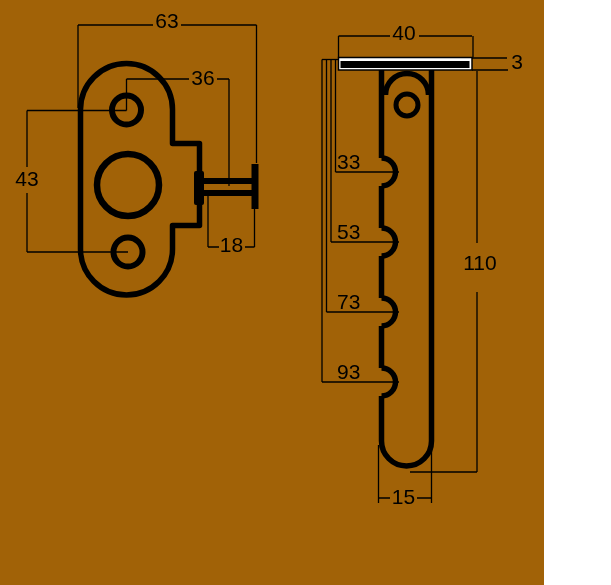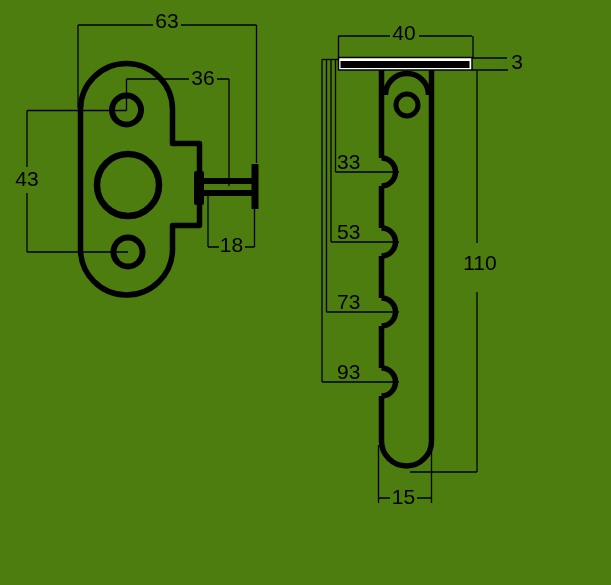--- a/index.html
+++ b/index.html
@@ -1,23 +1,23 @@
 <!DOCTYPE html>
 <html><head>
 <meta charset="utf-8">
 <style>
   html, body {
     margin: 0;
     padding: 0;
     background: #ffffff;
   }
   .drawing-wrap {
-    width: 611px;
+    width: 544px;
     height: 585px;
-    background: #4d7c0f;
+    background: #a16207;
     position: relative;
     overflow: hidden;
     text-align: center;
   }
   svg {
     display: block;
   }
   .outline {
     stroke: #000000;
     stroke-width: 5.5;

